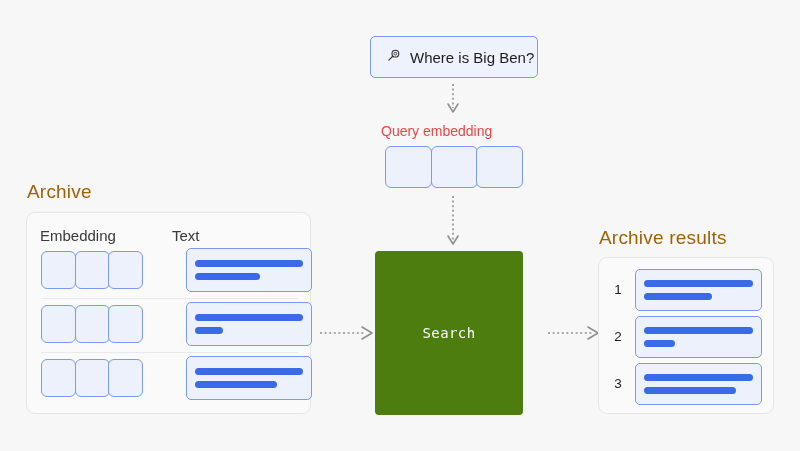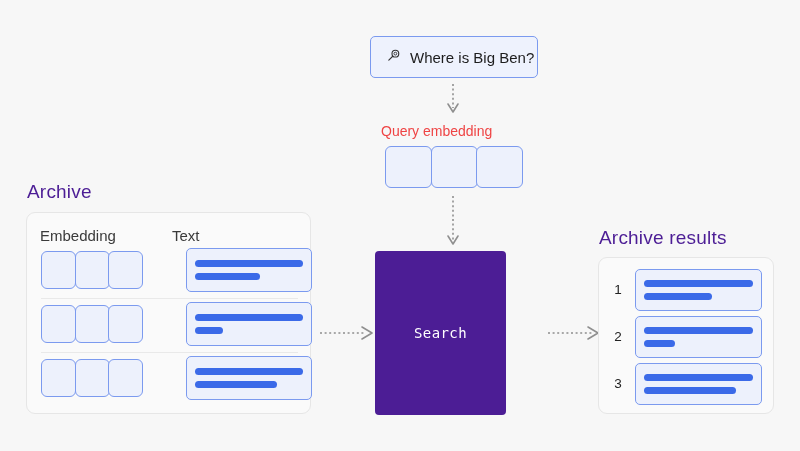--- a/index.html
+++ b/index.html
@@ -24,21 +24,21 @@
     height: 451px;
   }
 
   
   .abs { position: absolute; }
 
   .section-title {
     font-size: 19px;
     font-weight: 400;
     letter-spacing: .2px;
-    color: #4c1d95;
+    color: #a16207;
     white-space: nowrap;
   }
 
   .col-label {
     font-size: 15px;
     font-weight: 400;
     color: #3a3a3a;
     white-space: nowrap;
   }
 
@@ -125,22 +125,22 @@
     position: absolute;
     left: 14px;
     width: 257px;
     height: 1px;
     background: #e9e9e9;
   }
 
   
   #search-block {
     left: 375px; top: 251px;
-    width: 131px; height: 164px;
-    background: #4c1d95;
+    width: 148px; height: 164px;
+    background: #4d7c0f;
     border-radius: 4px;
     display: flex;
     align-items: center;
     justify-content: center;
   }
   #search-block .search-text {
     color: #ffffff;
     font-size: 14px;
     font-family: "DejaVu Sans Mono", "Liberation Mono", monospace;
     letter-spacing: .4px;

